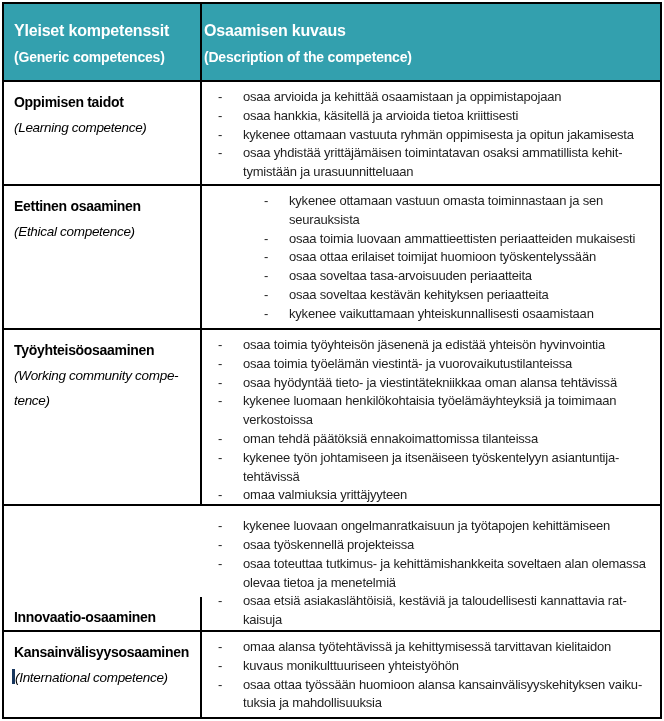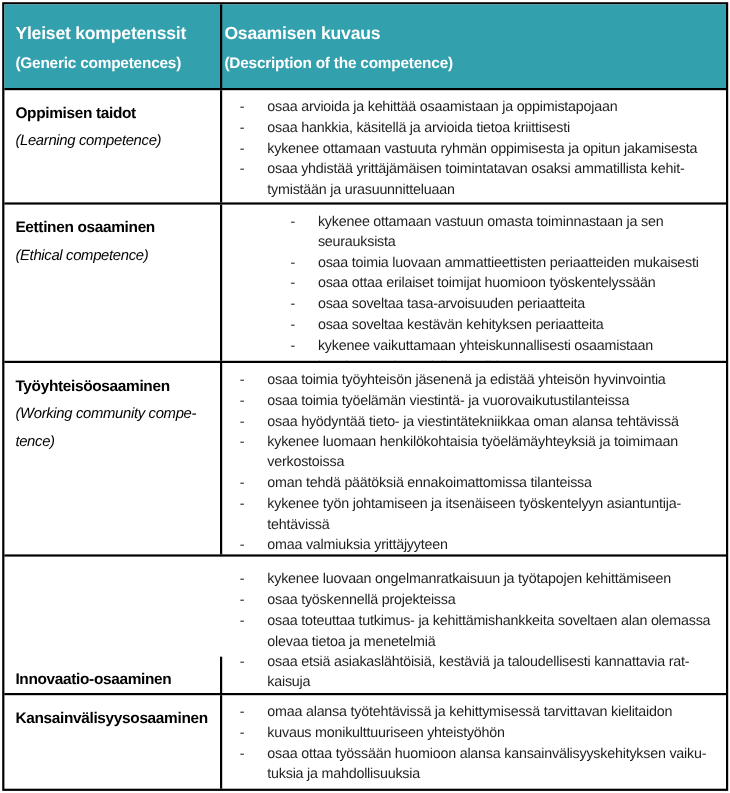--- a/index.html
+++ b/index.html
@@ -208,20 +208,21 @@
               <span class="bullet-dash">-</span>
               <span class="bullet-text">osaa etsiä asiakaslähtöisiä, kestäviä ja taloudellisesti kannattavia rat­kaisuja</span>
             </li>
           </ul>
     </div>
   </div>
 
   <div class="trow r4">
     <div class="cell-left">
       <div class="row-title">Kansainvälisyysosaaminen</div>
+      <div class="row-sub"><span class="text-cursor"></span>(International competence)</div>
     </div>
     <div class="cell-right">
       <ul class="bullets">
             <li>
               <span class="bullet-dash">-</span>
               <span class="bullet-text">omaa alansa työtehtävissä ja kehittymisessä tarvittavan kielitaidon</span>
             </li>
             <li>
               <span class="bullet-dash">-</span>
               <span class="bullet-text">kuvaus monikulttuuriseen yhteistyöhön</span>

